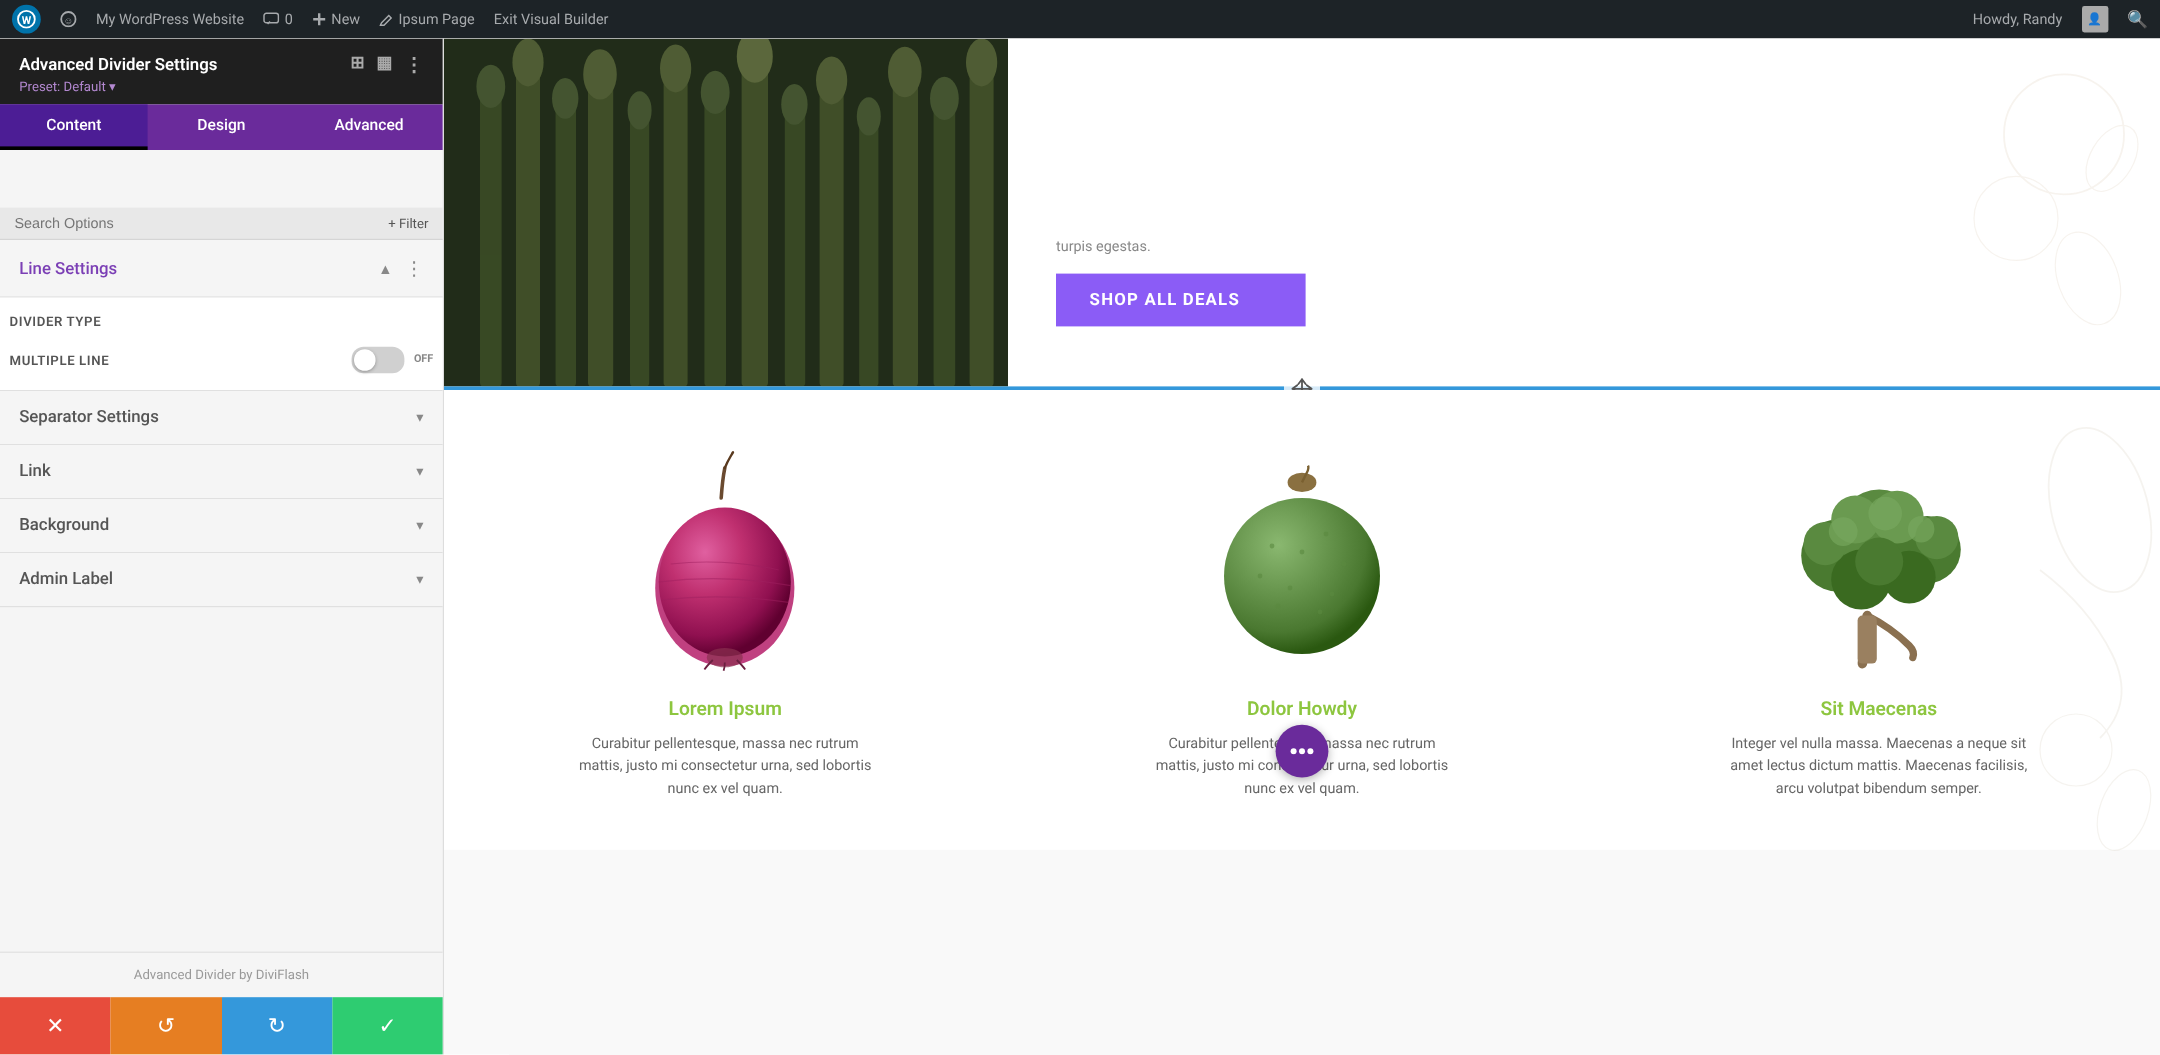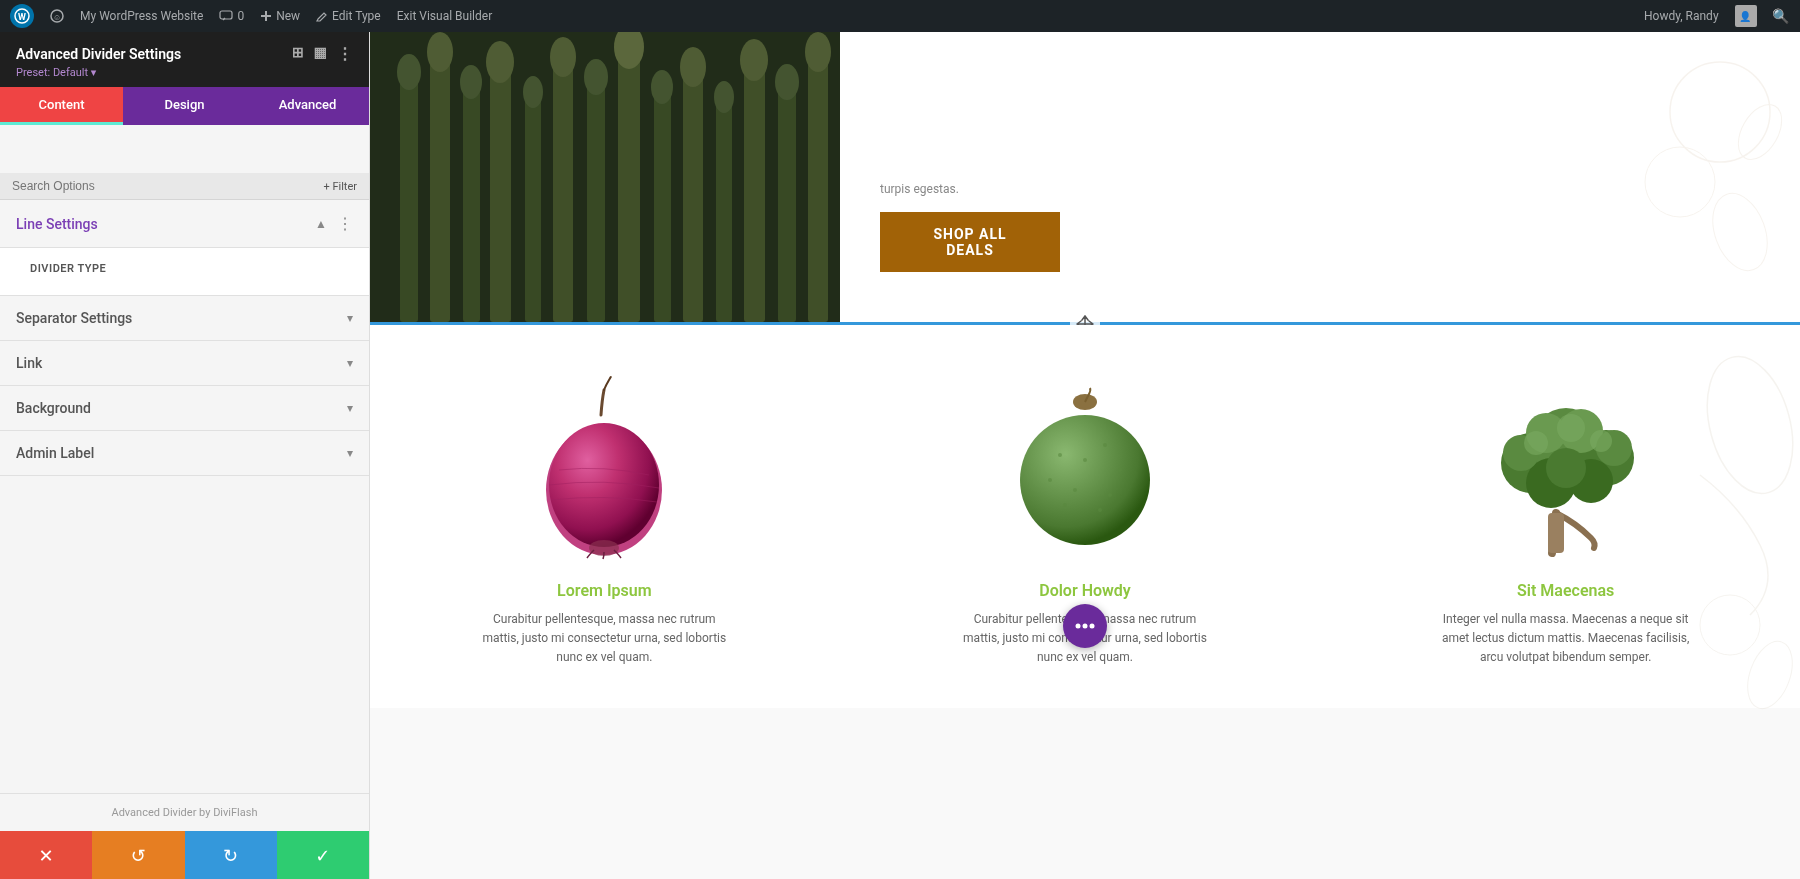--- a/index.html
+++ b/index.html
@@ -81,22 +81,22 @@
     .panel-tab {
       flex: 1;
       text-align: center;
       padding: 10px 0;
       color: #fff;
       font-size: 13px;
       cursor: pointer;
       font-weight: 500;
     }
     .panel-tab.active {
-      background: #ef4444;
-      border-bottom: 3px solid #5eead4;
+      background: #4c1d95;
+      border-bottom: 3px solid #000000;
     }
 
     .search-filter-bar {
       display: flex;
       align-items: center;
       background: #e8e8e8;
       border-bottom: 1px solid #d5d5d5;
       padding: 6px 12px;
       margin-top: 48px;
     }
@@ -131,21 +131,21 @@
     .section-title {
       font-size: 14px;
       color: #555;
       font-weight: 500;
     }
     .section-title.active { color: #7b3fb5; }
     .section-chevron { color: #888; font-size: 12px; }
     .section-more { color: #888; font-size: 16px; cursor: pointer; }
 
     .section-content {
-      padding: 14px 30px;
+      padding: 14px 8px;
       background: #fff;
       border-bottom: 1px solid #e0e0e0;
     }
 
     .field-label {
       font-size: 11px;
       color: #555;
       font-weight: 600;
       text-transform: uppercase;
       letter-spacing: 0.5px;
@@ -246,30 +246,29 @@
       flex: 1;
       overflow-y: auto;
       background: #f9f9f9;
       position: relative;
     }
 
     .page-content {
       background: #fff;
     }
     .shop-btn {
-      background: #a16207;
+      background: #8b5cf6;
       color: #fff;
       font-weight: bold;
       font-size: 14px;
       padding: 14px 28px;
       display: inline-block;
       cursor: pointer;
       letter-spacing: 1px;
-      width: 180px;
-      text-align: center;
+      width: 208px;
       margin-bottom: 20px;
     }
 
     
     .divider-line-area {
       position: relative;
       padding: 0;
       margin: 0;
       cursor: row-resize;
       display: flex;
@@ -396,21 +395,21 @@
     <svg width="12" height="12" viewBox="0 0 12 12" fill="#a7aaad">
         <line x1="6" y1="1" x2="6" y2="11" stroke="#a7aaad" stroke-width="2"></line>
         <line x1="1" y1="6" x2="11" y2="6" stroke="#a7aaad" stroke-width="2"></line>
       </svg>
     <span>New</span>
   </span>
   <span class="bar-item">
     <svg width="12" height="12" viewBox="0 0 12 12" fill="none">
         <path d="M2 9 L8 3 L10 5 L4 11 L1 11 Z" stroke="#a7aaad" stroke-width="1.2" fill="none"></path>
       </svg>
-    <span>Edit Type</span>
+    <span>Ipsum Page</span>
   </span>
   <span class="bar-item">
     <span>Exit Visual Builder</span>
   </span>
   <span class="spacer"></span>
   <span class="howdy">Howdy, Randy</span>
   <div style="width:22px;height:22px;background:#aaa;border-radius:2px;display:flex;align-items:center;justify-content:center;color:#555;font-size:10px;">👤</div>
   <span style="color:#a7aaad;font-size:14px;">🔍</span>
 </div>
 
@@ -444,20 +443,29 @@
     <div class="panel-section">
       <div class="section-header">
         <span class="section-title active">Line Settings</span>
         <div style="display:flex;gap:10px;align-items:center;">
           <span class="section-chevron">▲</span>
           <span class="section-more">⋮</span>
         </div>
       </div>
       <div class="section-content">
         <div class="field-label">Divider Type</div>
+        <div class="toggle-row">
+          <span class="toggle-label">Multiple Line</span>
+          <div style="display:flex;align-items:center;gap:4px;">
+            <div class="toggle-switch">
+              <div class="toggle-knob"></div>
+            </div>
+            <span class="toggle-off-label">OFF</span>
+          </div>
+        </div>
       </div>
     </div>
 
     <div class="panel-section">
       <div class="section-header">
         <span class="section-title">Separator Settings</span>
         <span class="section-chevron">▾</span>
       </div>
     </div>
 

